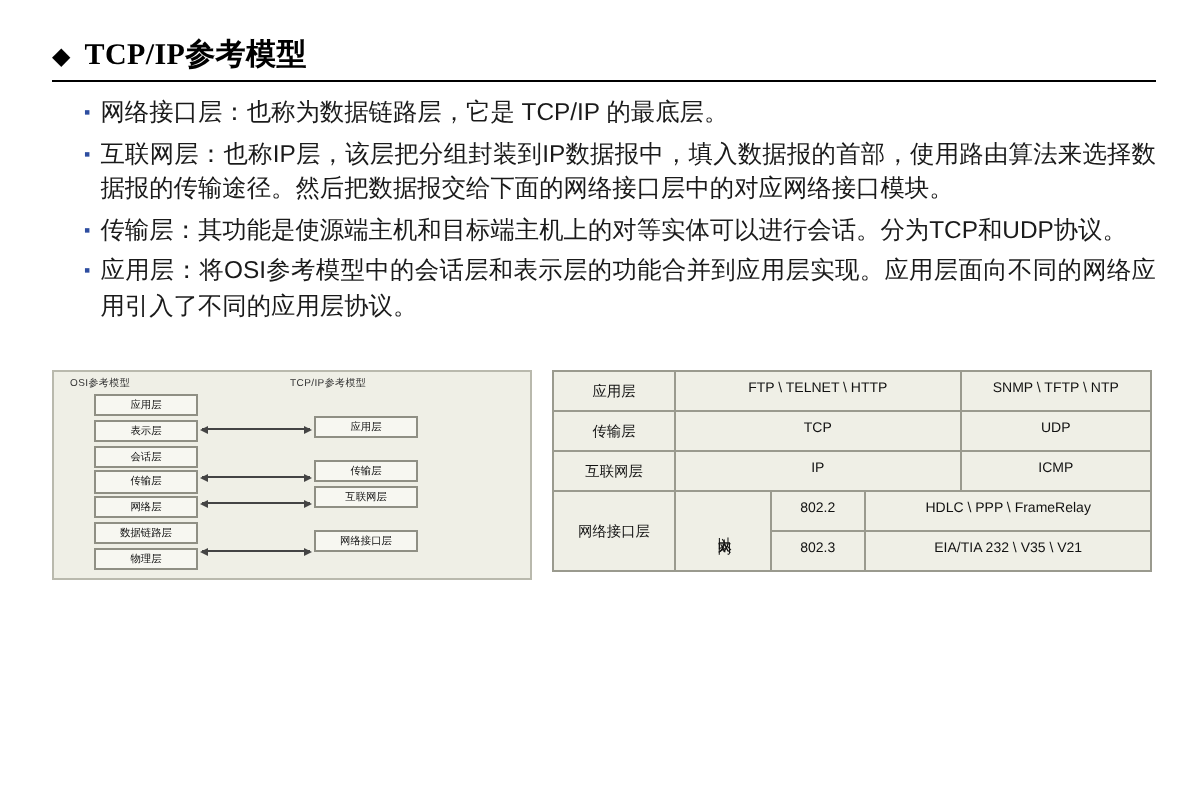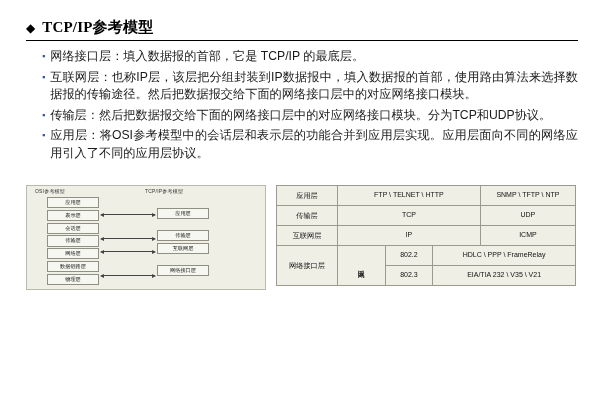--- a/index.html
+++ b/index.html
@@ -183,29 +183,29 @@
 
   <div class="title-row">
     <span class="title-bullet">◆</span>
     <span class="title-text">TCP/IP参考模型</span>
   </div>
   <div class="title-rule"></div>
 
   <div class="body">
     <div class="para">
       <span class="para-bullet">▪</span>
-      <span class="para-text">网络接口层：填入数据报的首部，它是 TCP/IP 的最底层。</span>
+      <span class="para-text">网络接口层：也称为数据链路层，它是 TCP/IP 的最底层。</span>
     </div>
     <div class="para">
       <span class="para-bullet">▪</span>
       <span class="para-text">互联网层：也称IP层，该层把分组封装到IP数据报中，填入数据报的首部，使用路由算法来选择数据报的传输途径。然后把数据报交给下面的网络接口层中的对应网络接口模块。</span>
     </div>
     <div class="para">
       <span class="para-bullet">▪</span>
-      <span class="para-text">传输层：然后把数据报交给下面的网络接口层中的对应网络接口模块。分为TCP和UDP协议。</span>
+      <span class="para-text">传输层：其功能是使源端主机和目标端主机上的对等实体可以进行会话。分为TCP和UDP协议。</span>
     </div>
     <div class="para">
       <span class="para-bullet">▪</span>
       <span class="para-text">应用层：将OSI参考模型中的会话层和表示层的功能合并到应用层实现。应用层面向不同的网络应用引入了不同的应用层协议。</span>
     </div>
   </div>
 
   <div class="figures">
 
     <div class="diagram">

